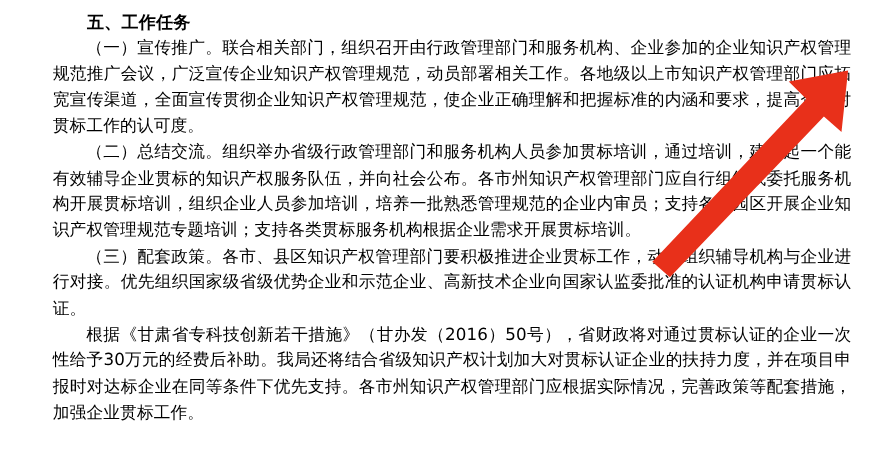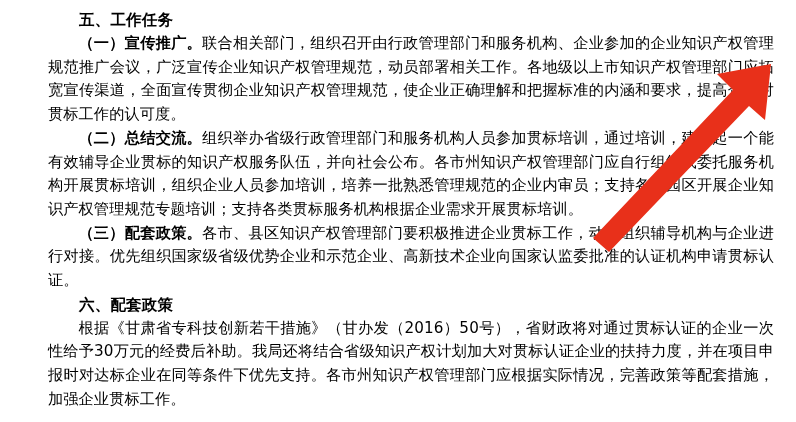--- a/index.html
+++ b/index.html
@@ -34,21 +34,21 @@
     line-height: 1.56;
     margin: 0;
     text-align: justify;
     text-justify: inter-ideograph;
     letter-spacing: 0.1px;
   }
   .para.indent {
     text-indent: 2em;
   }
   .lead {
-    font-weight: bold;
+    font-weight: normal;
   }
   
   #arrow {
     position: absolute;
     left: 585px;
     top: 60px;
     width: 190px;
     height: 195px;
     pointer-events: none;
   }
@@ -60,21 +60,20 @@
 
   <p class="sec-head">五、工作任务</p>
 
   <p class="para indent"><span class="lead">（一）宣传推广。</span><span>联合相关部门，组织召开由行政管理部门和服务机构、企业参加的企业知识产权管理规范推广会议，广泛宣传企业知识产权管理规范，动员部署相关工作。各地级以上市知识产权管理部门应拓宽宣传渠道，全面宣传贯彻企业知识产权管理规范，使企业正确理解和把握标准的内涵和要求，提高企业对贯标工作的认可度。</span></p>
 
   <p class="para indent"><span class="lead">（二）总结交流。</span><span>组织举办省级行政管理部门和服务机构人员参加贯标培训，通过培训，建立起一个能有效辅导企业贯标的知识产权服务队伍，并向社会公布。各市州知识产权管理部门应自行组织或委托服务机构开展贯标培训，组织企业人员参加培训，培养一批熟悉管理规范的企业内审员；支持各类园区开展企业知识产权管理规范专题培训；支持各类贯标服务机构根据企业需求开展贯标培训。</span></p>
 
   <p class="para indent"><span class="lead">（三）配套政策。</span><span>各市、县区知识产权管理部门要积极推进企业贯标工作，动员组织辅导机构与企业进行对接。优先组织国家级省级优势企业和示范企业、高新技术企业向国家认监委批准的认证机构申请贯标认证。</span></p>
 
 
-  <p class="sec-head">六、配套政策</p>
 
   <p class="para indent"><span>根据《甘肃省专科技创新若干措施》（甘办发（2016）50号），省财政将对通过贯标认证的企业一次性给予30万元的经费后补助。我局还将结合省级知识产权计划加大对贯标认证企业的扶持力度，并在项目申报时对达标企业在同等条件下优先支持。各市州知识产权管理部门应根据实际情况，完善政策等配套措施，加强企业贯标工作。</span></p>
 
   <svg id="arrow" viewBox="0 0 190 195" xmlns="http://www.w3.org/2000/svg">
     <polygon points="186,4 132,14 148,30 8,178 24,192 164,46 180,60" fill="#e8301a"></polygon>
   </svg>
 
 </div>
 
 </body></html>

